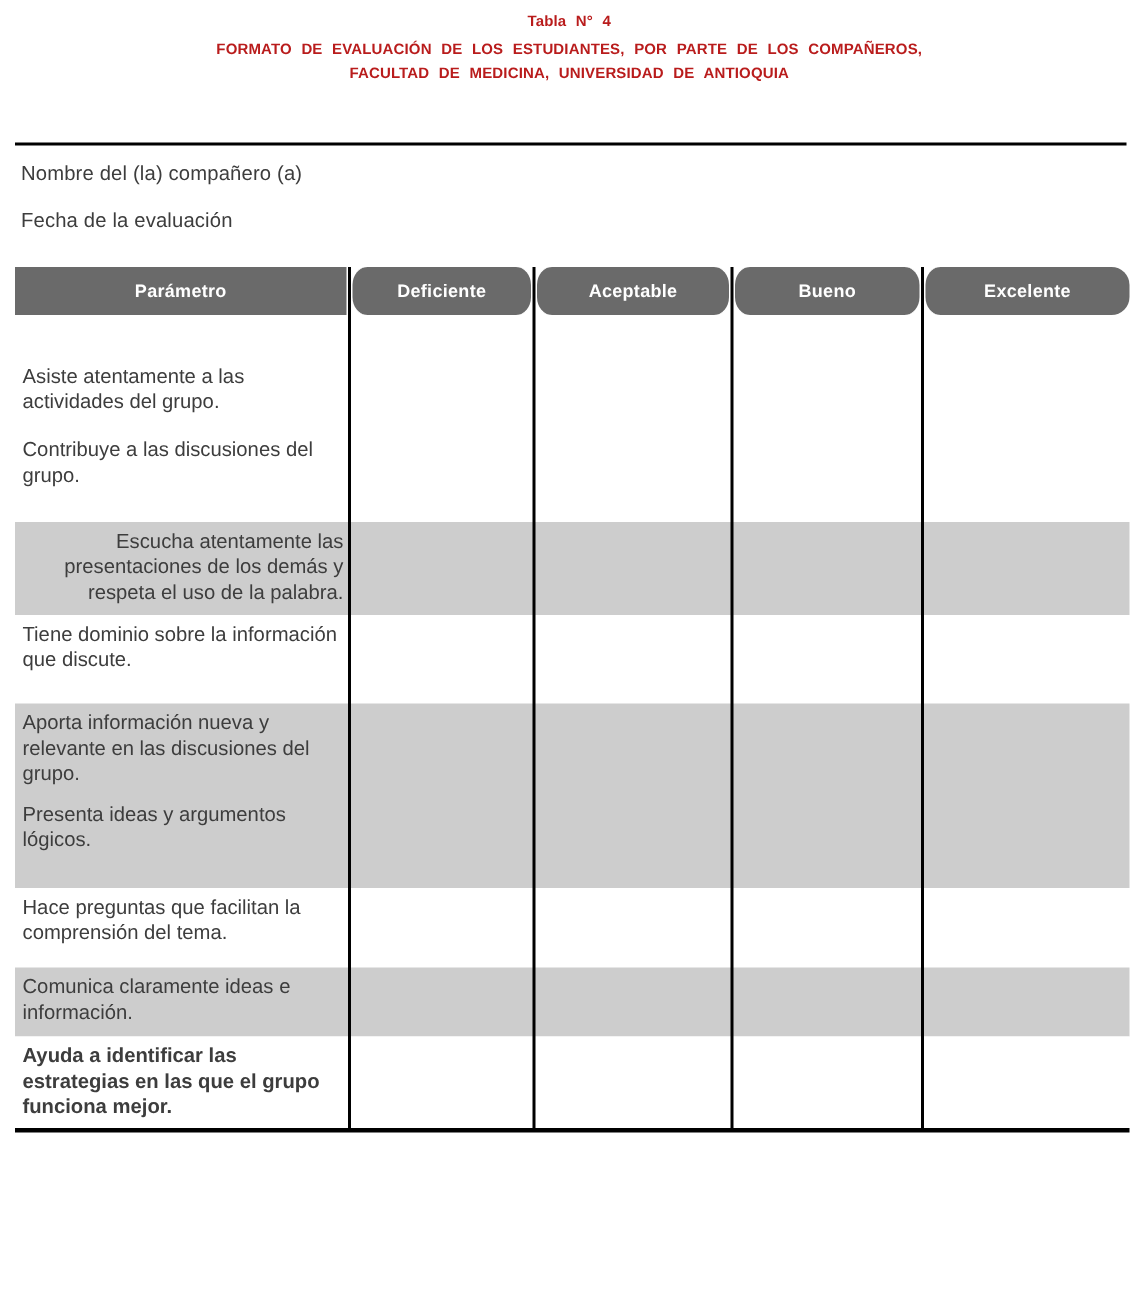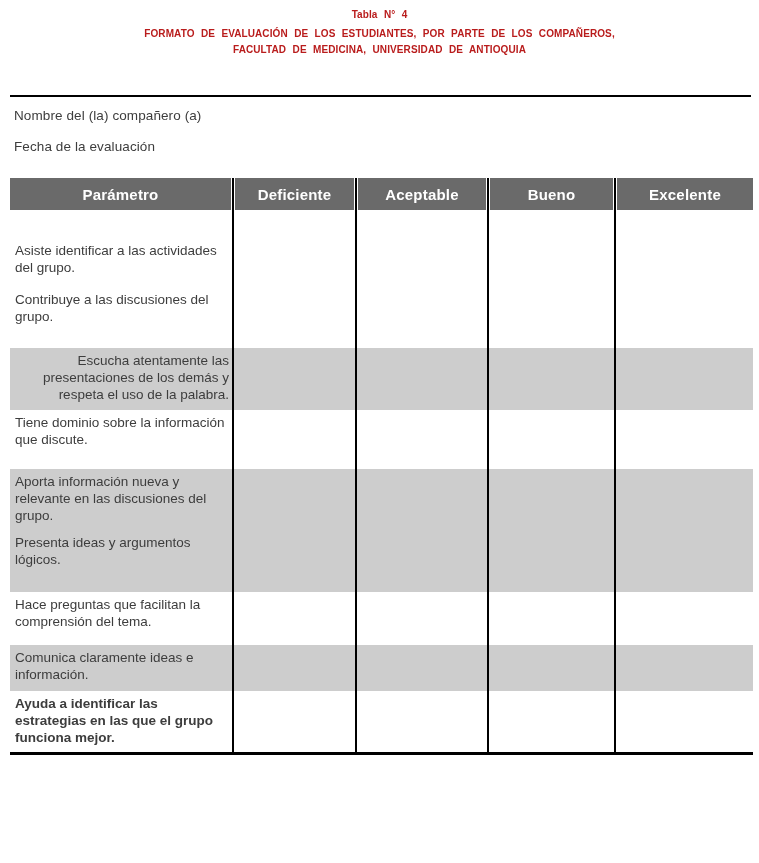--- a/index.html
+++ b/index.html
@@ -35,24 +35,24 @@
   .table-wrap {
     position:absolute; top:178px; left:10px; width:743px;
     border-bottom:3px solid #000;
   }
   table {
     width:743px; table-layout:fixed;
     border-collapse:separate; border-spacing:0;
   }
   thead th {
     height:32px; background:#6a6a6a; color:#ffffff;
-    font-size:15px; font-weight:bold; text-align:center;
+    font-size:12px; font-weight:bold; text-align:center;
     vertical-align:middle; letter-spacing:0.2px;
   }
-  thead th + th { border-left:2px solid #ffffff; }
+  thead th + th { border-left:2px solid #ffffff;border-radius:12px; }
   thead th:not(:last-child) { border-right:2px solid #ffffff; }
   tbody td {
     vertical-align:top; background:#ffffff;
     padding:4px 4px 6px 5px;
     font-size:13.5px; line-height:17px; color:#3d3d3d;
   }
   tbody tr.stripe td { background:#cdcdcd; }
   tbody td.rating { padding:0; }
   
   tbody tr:nth-child(1)  td { height:77px; vertical-align:bottom; padding-bottom:11px; }
@@ -102,21 +102,21 @@
         <tr>
           <th>Parámetro</th>
           <th>Deficiente</th>
           <th>Aceptable</th>
           <th>Bueno</th>
           <th>Excelente</th>
         </tr>
       </thead>
       <tbody>
           <tr>
-            <td class="param">Asiste identificar a las actividades del grupo.</td>
+            <td class="param">Asiste atentamente a las actividades del grupo.</td>
             <td class="rating"></td>
             <td class="rating"></td>
             <td class="rating"></td>
             <td class="rating"></td>
           </tr>
           <tr>
             <td class="param">Contribuye a las discusiones del grupo.</td>
             <td class="rating"></td>
             <td class="rating"></td>
             <td class="rating"></td>

